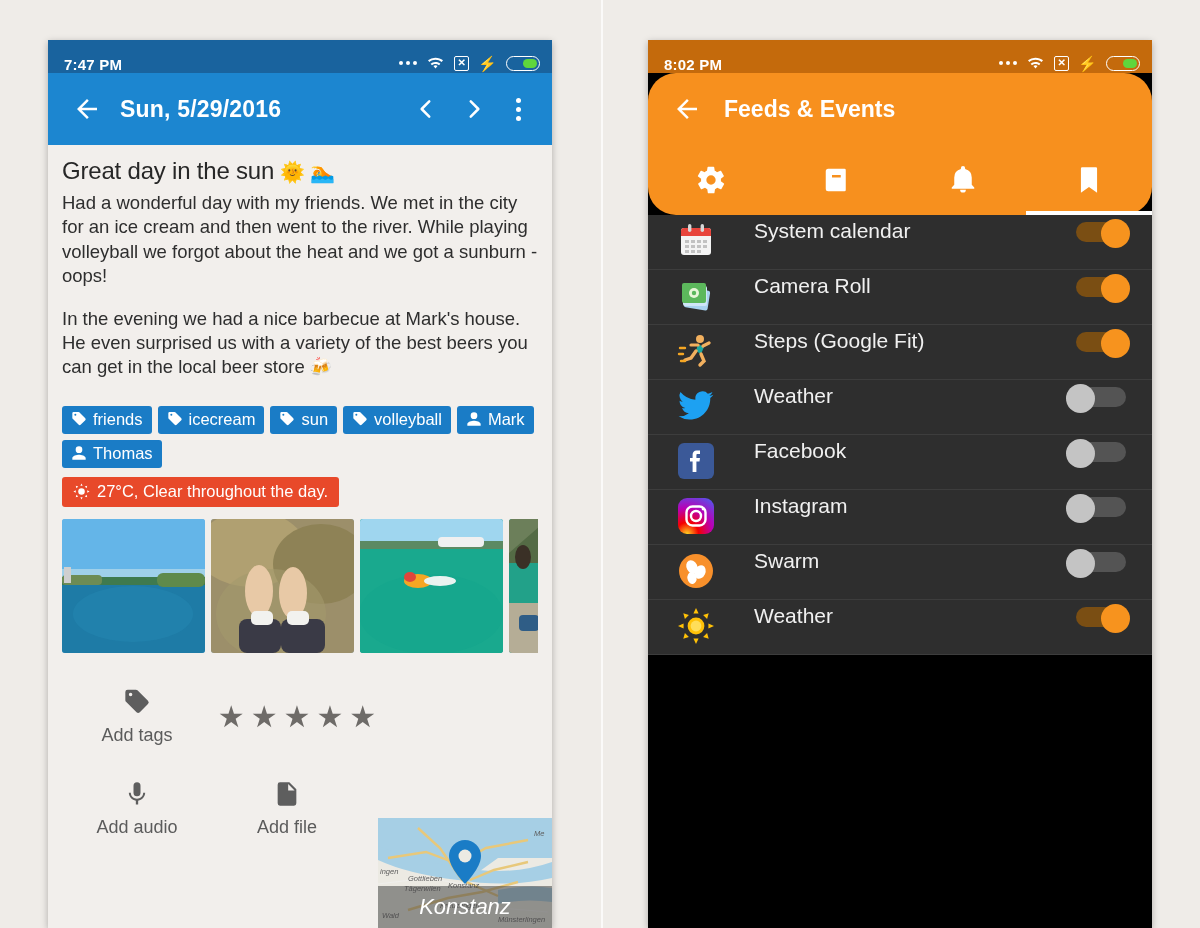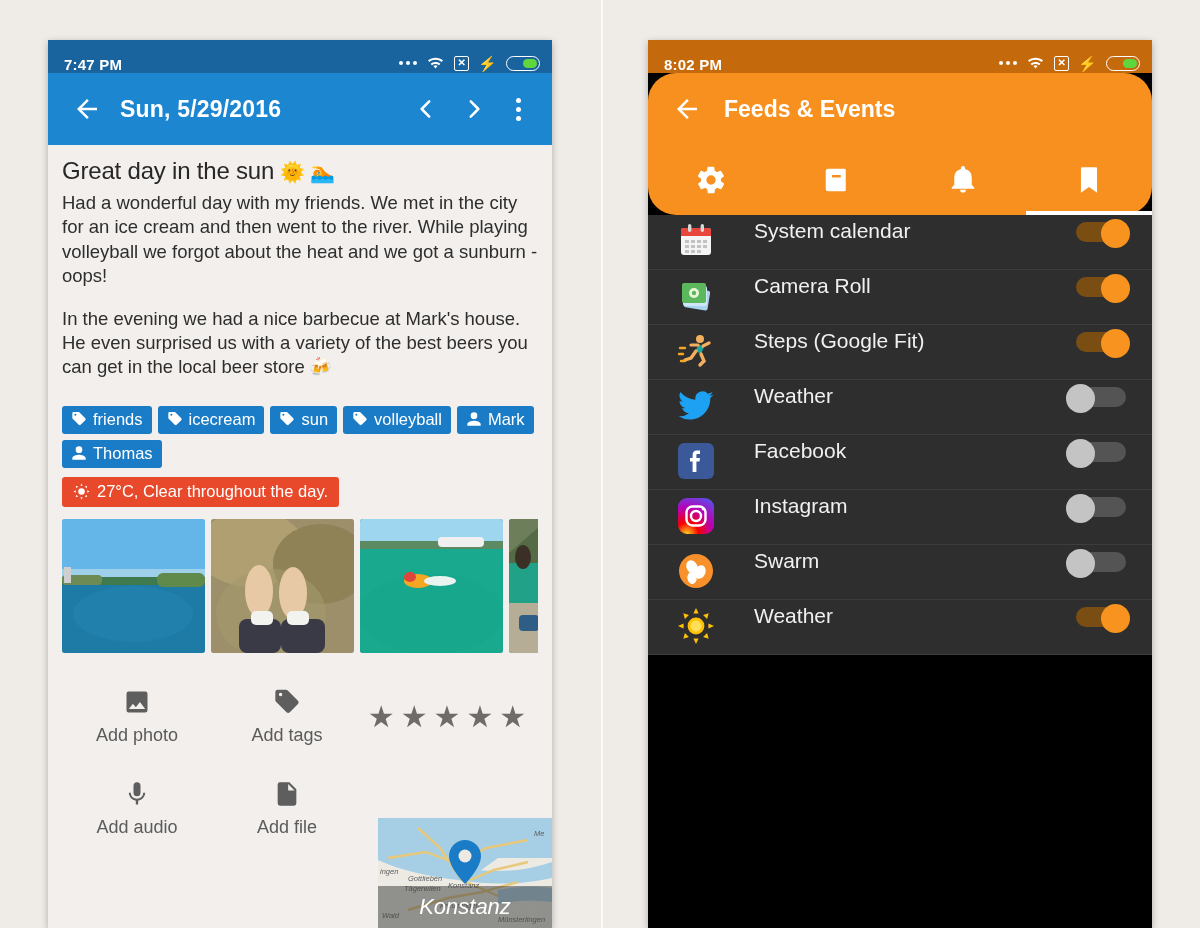--- a/index.html
+++ b/index.html
@@ -271,26 +271,20 @@
             <ellipse cx="14" cy="38" rx="8" ry="12" fill="#3a3026"></ellipse>
             <ellipse cx="48" cy="62" rx="9" ry="14" fill="#e3bb96"></ellipse>
             <rect x="10" y="96" width="20" height="16" rx="4" fill="#2f5d86"></rect>
             <rect x="48" y="100" width="14" height="22" rx="3" fill="#e8e4d6"></rect>
           </svg>
         </div>
       </div>
 
       <div class="actions">
         <div class="action-row">
-          <div class="action">
-            <svg width="28" height="28" viewBox="0 0 24 24">
-                <path d="M21 19V5a2 2 0 00-2-2H5a2 2 0 00-2 2v14a2 2 0 002 2h14a2 2 0 002-2zM8.5 13.5l2.5 3 3.5-4.5 4.5 6H5z"></path>
-              </svg>
-            <span class="action-label">Add photo</span>
-          </div>
           <div class="action">
             <svg width="28" height="28" viewBox="0 0 24 24">
                 <path d="M21.4 11L12.4 2A2 2 0 0011 1.4H4a2 2 0 00-2 2v7a2 2 0 00.6 1.4l9 9a2 2 0 002.8 0l7-7a2 2 0 000-2.8zM6.5 7A1.5 1.5 0 118 5.5 1.5 1.5 0 016.5 7z"></path>
               </svg>
             <span class="action-label">Add tags</span>
           </div>
           <div class="rating">
             <span class="star">★</span>
             <span class="star">★</span>
             <span class="star">★</span>

